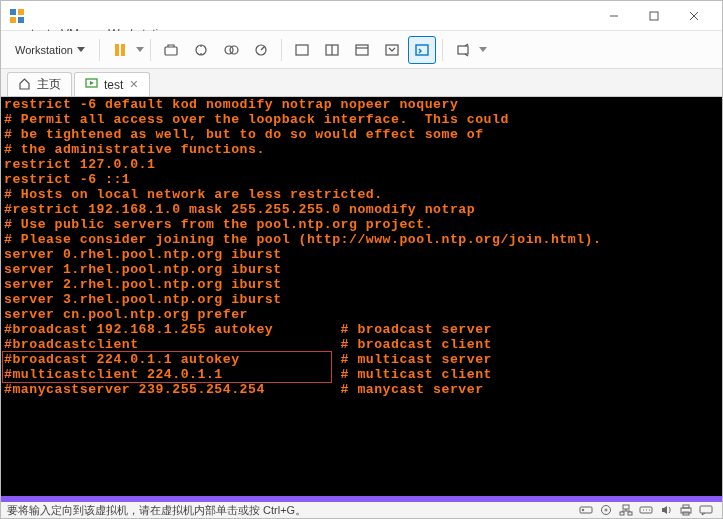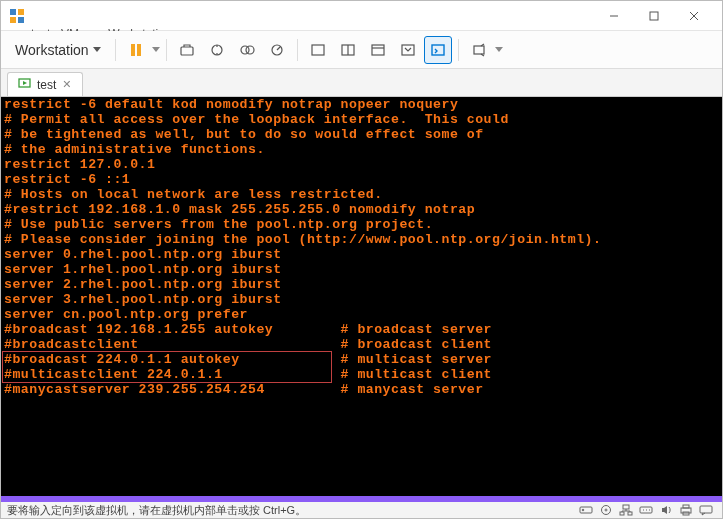--- a/index.html
+++ b/index.html
@@ -6,21 +6,21 @@
 body { font-family: "Segoe UI", "Microsoft YaHei", sans-serif; font-size: 12px; background: #fff; width: 723px; height: 519px; overflow: hidden; display: flex; flex-direction: column; border: 1px solid #bbb; }
 
 
 .titlebar { height: 30px; display: flex; align-items: center; padding: 0 8px; background: #fff; color: #555; border-bottom: 1px solid #e5e5e5; }
 .titlebar .logo { width: 16px; height: 16px; margin-right: 6px; }
 .titlebar .title { flex: 1; font-size: 12px; margin-top: 36px; }
 .winbtn { width: 40px; height: 28px; display: flex; align-items: center; justify-content: center; color: #555; cursor: pointer; }
 
 
 .toolbar { height: 38px; display: flex; align-items: center; padding: 0 6px; gap: 2px; border-bottom: 1px solid #ddd; background: #fcfcfc; }
-.ws-btn { padding: 4px 8px; display: flex; align-items: center; gap: 4px; border-radius: 3px; cursor: pointer; font-size: 14px; color: #333; }
+.ws-btn { padding: 4px 8px; display: flex; align-items: center; gap: 4px; border-radius: 3px; cursor: pointer; font-size: 11px; color: #333; }
 .sep { width: 1px; height: 22px; background: #ddd; margin: 0 4px; }
 .tool-btn { width: 28px; height: 28px; display: flex; align-items: center; justify-content: center; border-radius: 3px; cursor: pointer; color: #555; }
 .tool-btn.pause svg rect { fill: #f5a623; }
 .tool-btn.active { border: 1px solid #0078d4; background: #e5f1fb; }
 
 
 .tabstrip { height: 28px; display: flex; align-items: flex-end; padding: 0 6px; background: #f4f4f4; border-bottom: 1px solid #ccc; }
 .tab { height: 24px; padding: 0 10px; display: flex; align-items: center; gap: 6px; border: 1px solid #ccc; border-bottom: none; background: #fcfcfc; margin-right: 2px; border-radius: 3px 3px 0 0; font-size: 12px; color: #333; cursor: pointer; }
 .tab.active { background: #fff; }
 .tab .close { font-size: 11px; color: #888; cursor: pointer; }
@@ -143,20 +143,26 @@
         <rect x="3" y="4" width="10" height="8"></rect>
         <path d="M10 4l3-2M10 12l3 2"></path>
       </svg>
     </div>
   <svg width="8" height="5" style="cursor:pointer">
       <polygon points="0,0 8,0 4,5" fill="#888"></polygon>
     </svg>
 </div>
 
 <div class="tabstrip">
+  <div class="tab">
+    <span><svg width="13" height="13" fill="none" stroke="#555" stroke-width="1.2">
+          <path d="M2 6.5L6.5 2 11 6.5V12H2z"></path>
+        </svg></span>
+    <span>主页</span>
+  </div>
   <div class="tab active">
     <span><svg width="13" height="13">
           <rect x="1" y="2" width="11" height="8" fill="none" stroke="#3b9e3b" stroke-width="1.3"></rect>
           <polygon points="5,4 9,6 5,8" fill="#3b9e3b"></polygon>
         </svg></span>
     <span>test</span>
     <span class="close">✕</span>
   </div>
 </div>
 

